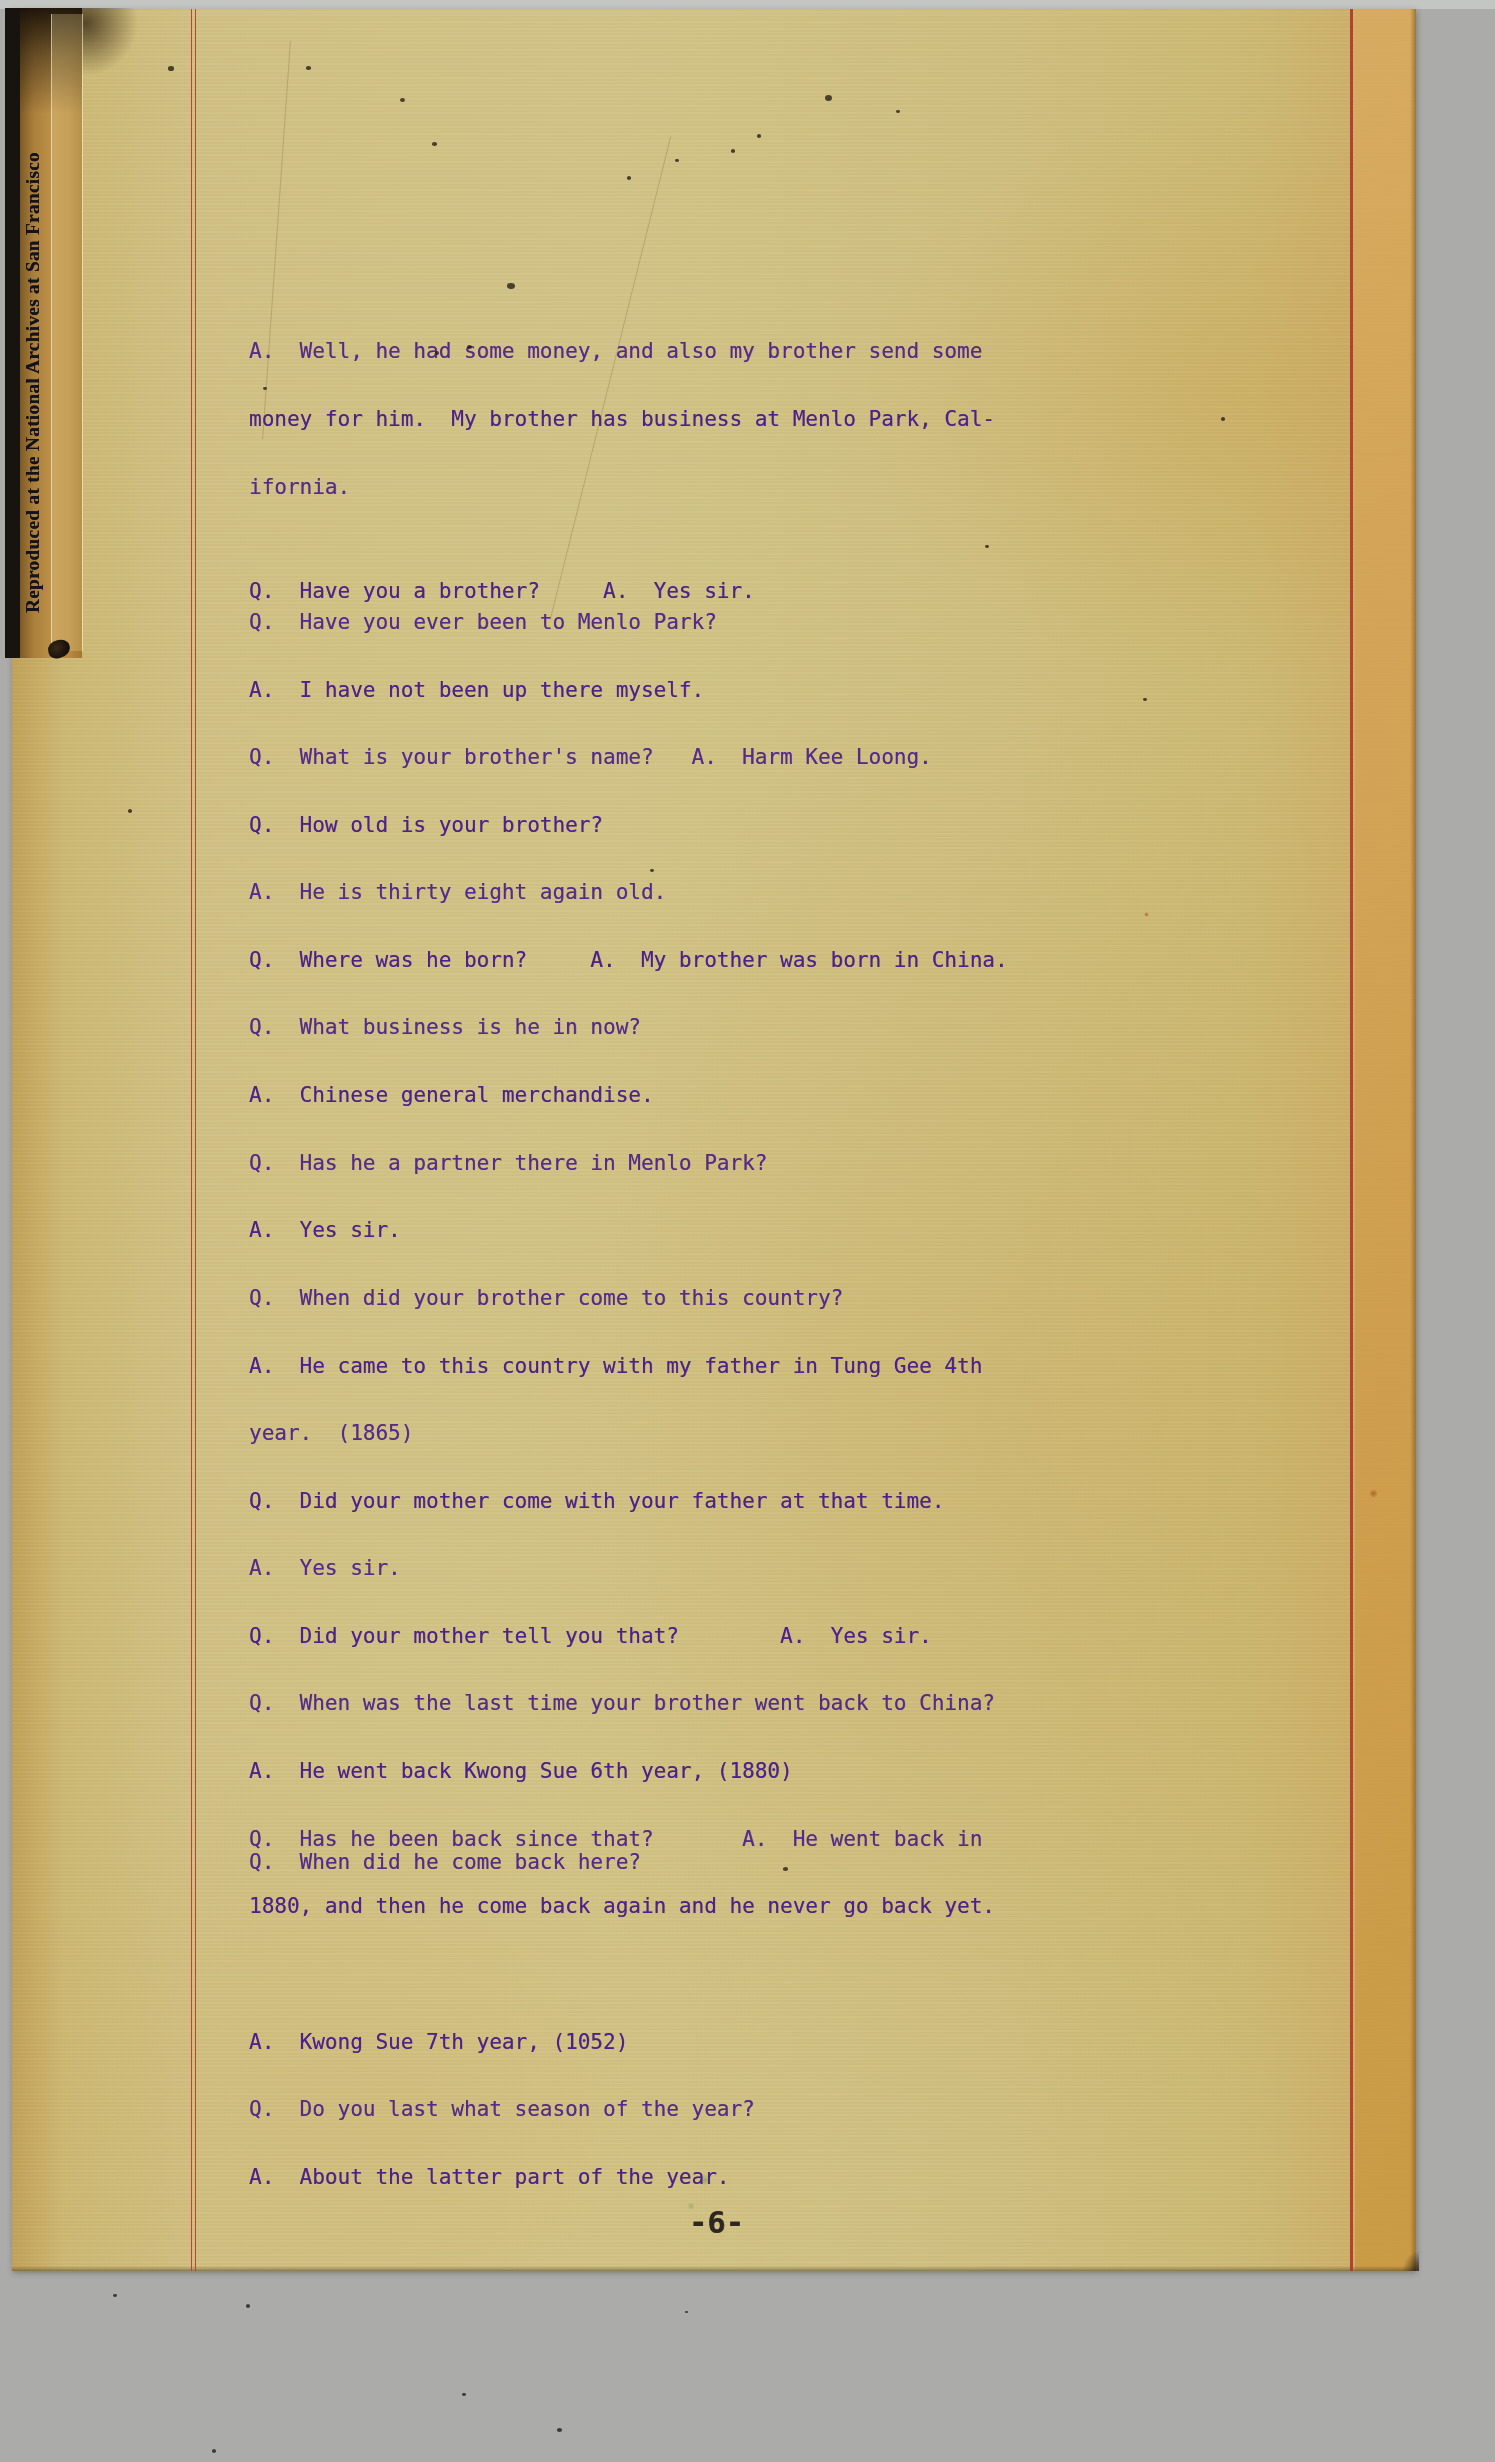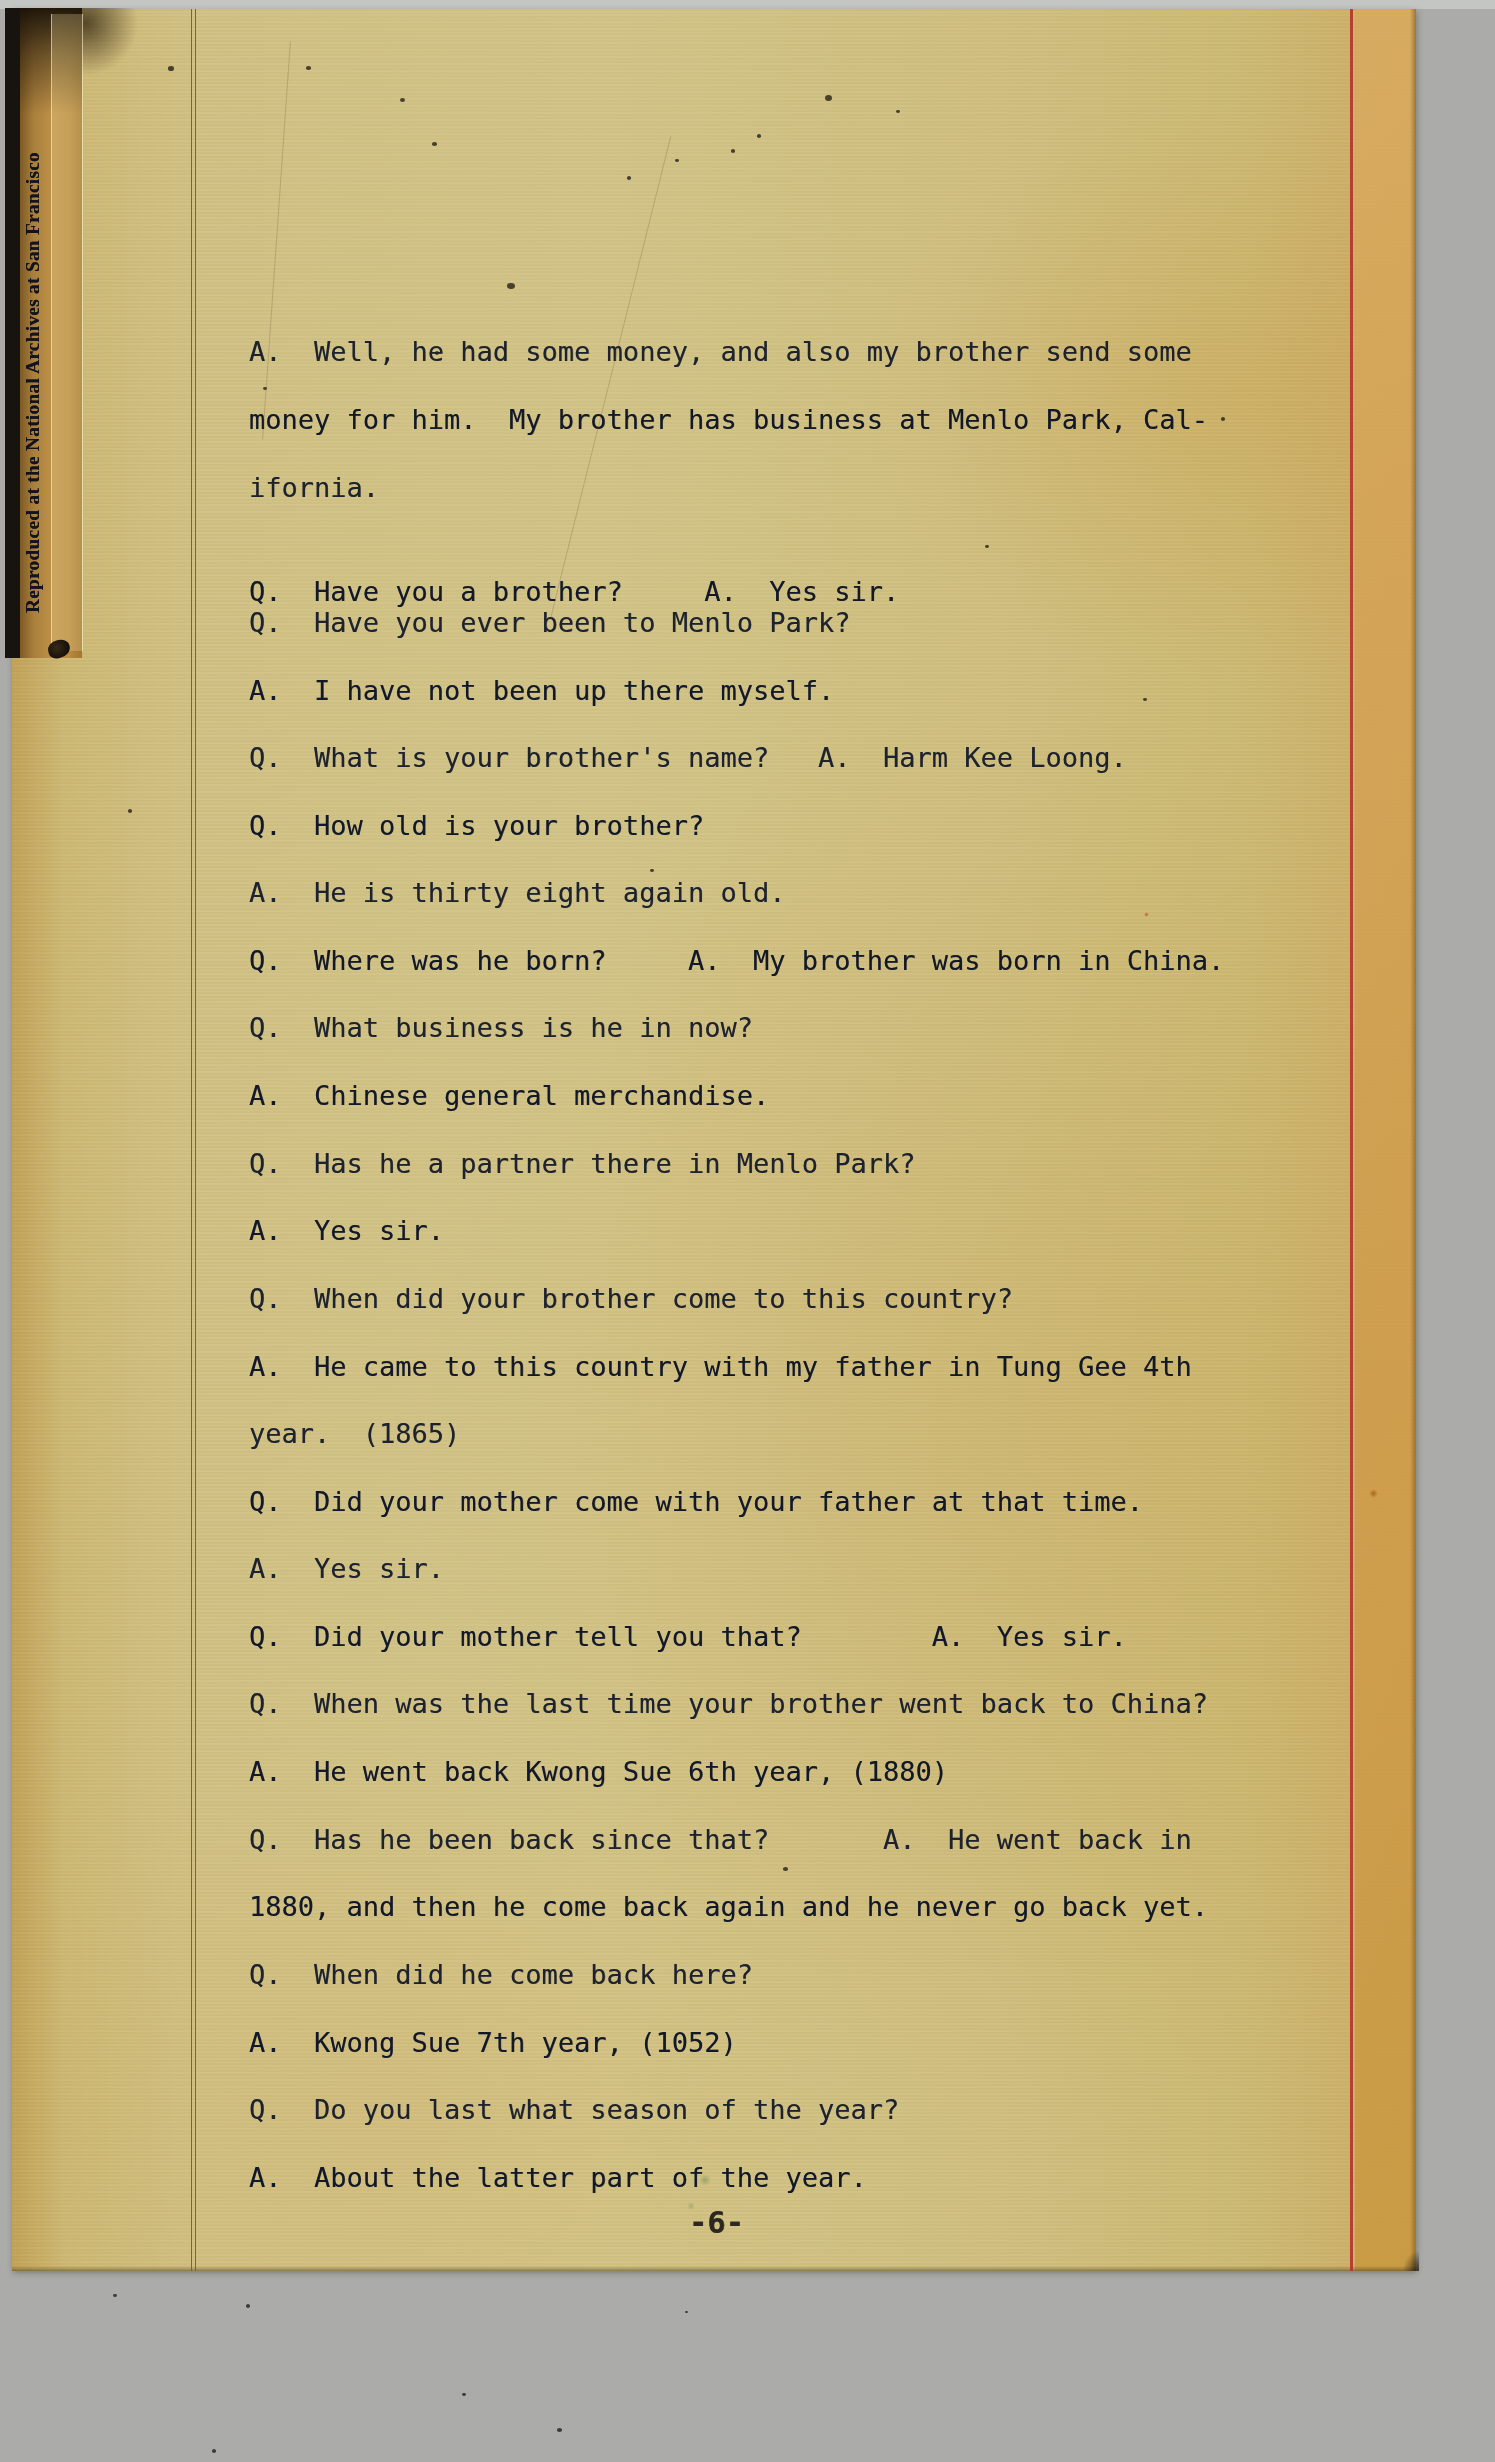--- a/index.html
+++ b/index.html
@@ -55,22 +55,22 @@
   .vertical-label{
     position:absolute;left:22px;top:613px;
     transform:rotate(-90deg);transform-origin:0 0;
     font-family:"Liberation Serif", serif;font-weight:700;font-size:19.3px;
     color:#13131f;white-space:nowrap;letter-spacing:0.3px;
     text-shadow:0 0 0.6px rgba(10,10,25,.8);
   }
   
   #transcript .tline{
     position:absolute;left:249px;height:47px;
-    font-size:27px;line-height:45px;white-space:pre;
-    color:#0f172a;text-shadow:0.3px 0.3px 0.5px rgba(55,48,35,0.55);
+    font-size:21px;line-height:45px;white-space:pre;
+    color:#4c1d95;text-shadow:0.3px 0.3px 0.5px rgba(55,48,35,0.55);
   }
   #transcript .tline:nth-child(odd){opacity:.93;}
   #transcript .tline:nth-child(even){opacity:.99;}
   .pagenum{
     position:absolute;left:689px;top:2200px;font-size:30.5px;line-height:45px;
     white-space:pre;color:#2c2720;font-weight:bold;text-shadow:0.3px 0.3px 0.6px rgba(40,35,25,.6);
   }
   
   .speck{position:absolute;border-radius:50%;background:#241f16;}
   .scratch{position:absolute;background:rgba(95,65,30,.22);}
@@ -123,21 +123,21 @@
       <div class="tline" style="top: 1276px;">Q.  When did your brother come to this country?</div>
       <div class="tline" style="top: 1344px;">A.  He came to this country with my father in Tung Gee 4th</div>
       <div class="tline" style="top: 1411px;">year.  (1865)</div>
       <div class="tline" style="top: 1479px;">Q.  Did your mother come with your father at that time.</div>
       <div class="tline" style="top: 1546px;">A.  Yes sir.</div>
       <div class="tline" style="top: 1614px;">Q.  Did your mother tell you that?        A.  Yes sir.</div>
       <div class="tline" style="top: 1681px;">Q.  When was the last time your brother went back to China?</div>
       <div class="tline" style="top: 1749px;">A.  He went back Kwong Sue 6th year, (1880)</div>
       <div class="tline" style="top: 1817px;">Q.  Has he been back since that?       A.  He went back in</div>
       <div class="tline" style="top: 1884px;">1880, and then he come back again and he never go back yet.</div>
-      <div class="tline" style="top: 1952px;">Q.  When did he come back here?</div>
+      <div class="tline" style="top: 1840px;">Q.  When did he come back here?</div>
       <div class="tline" style="top: 2020px;">A.  Kwong Sue 7th year, (1052)</div>
       <div class="tline" style="top: 2087px;">Q.  Do you last what season of the year?</div>
       <div class="tline" style="top: 2155px;">A.  About the latter part of the year.</div>
     </div>
 
   <div class="pagenum">-6-</div>
 
   <div id="blemishes">
       <div class="speck" style="left: 168px; top: 66px; width: 5.9px; height: 4.7px; opacity: 0.8;"></div>
       <div class="speck" style="left: 306px; top: 66px; width: 4.7px; height: 3.5px; opacity: 0.8;"></div>

